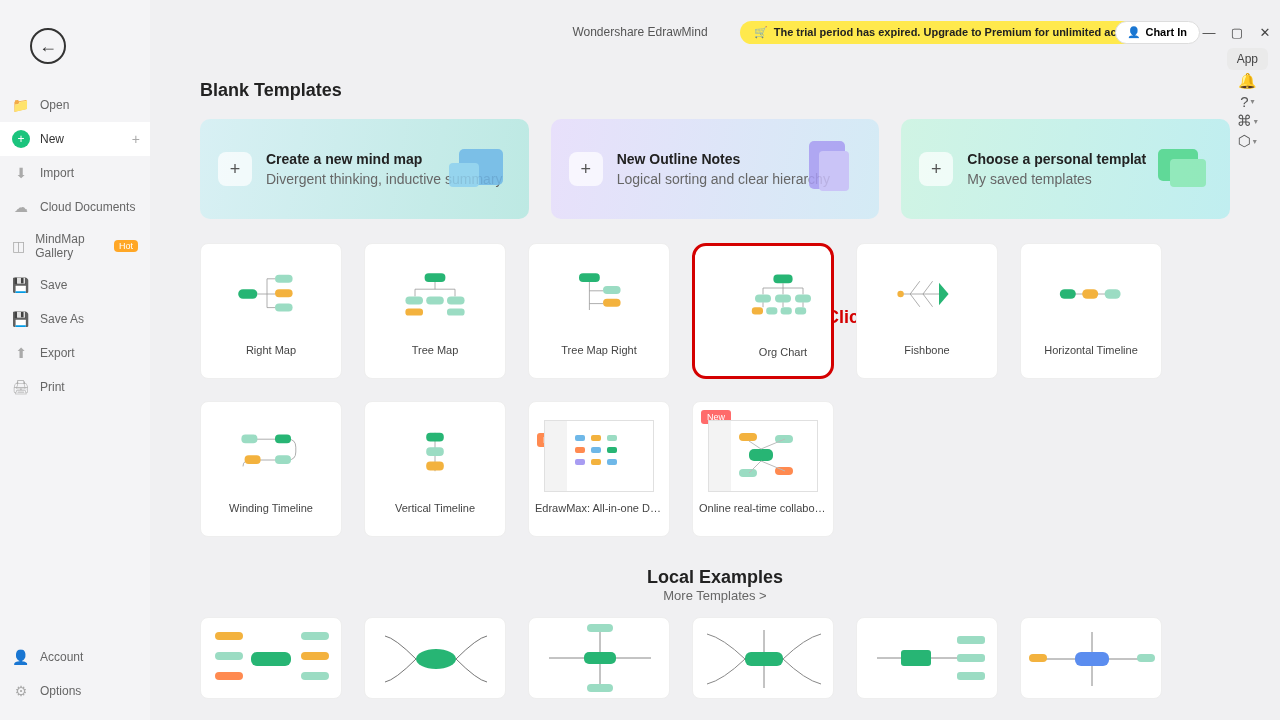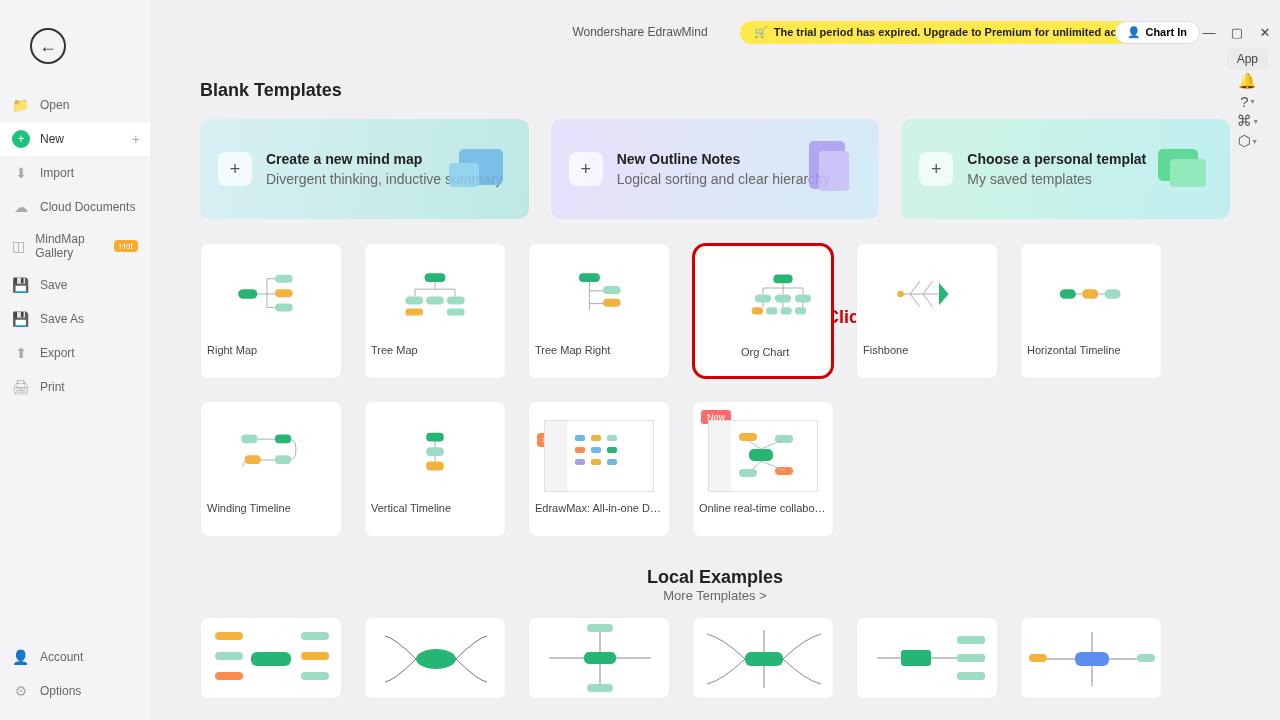--- a/index.html
+++ b/index.html
@@ -43,21 +43,21 @@
 .hero-card.green { background: linear-gradient(100deg,#d0f4e4,#c0eef0);}
 .hero-plus { width:34px; height:34px; background:rgba(255,255,255,0.7); border-radius:8px; display:flex; align-items:center; justify-content:center; font-size:18px; color:#555; margin-right:14px;}
 .hero-text h3 { font-size:14px; font-weight:700; color:#222; margin-bottom:4px;}
 .hero-text p { font-size:14px; color:#666;}
 .hero-deco { position:absolute; right:10px; top:10px; width:80px; height:80px; opacity:0.85;}
 
 
 .template-grid { display:flex; flex-wrap:wrap; gap:22px; margin-bottom:30px;}
 .tmpl-card { width:142px; height:136px; background:#fff; border:1px solid #eee; border-radius:8px; display:flex; flex-direction:column; align-items:center; justify-content:flex-start; cursor:pointer; position:relative;}
 .tmpl-preview { width:100%; height:100px; display:flex; align-items:center; justify-content:center; position:relative;}
-.tmpl-label { font-size:11px; color:#444; text-align:left; padding:0 6px; white-space:nowrap; overflow:hidden; text-overflow:ellipsis; width:100%;}
+.tmpl-label { font-size:11px; color:#444; text-align:center; padding:0 6px; white-space:nowrap; overflow:hidden; text-overflow:ellipsis; width:100%;}
 .badge-rec { position:absolute; top:8px; left:8px; background:#ff8a50; color:#fff; font-size:9px; padding:2px 6px; border-radius:3px;margin-top:23px;}
 .badge-new { position:absolute; top:8px; left:8px; background:#ff6b6b; color:#fff; font-size:9px; padding:2px 6px; border-radius:3px;}
 
 
 .tmpl-card.highlight { border:3px solid #d40000; border-radius:14px;padding-left:40px; }
 .annotation { position:absolute; color:#d40000; font-weight:700; font-size:18px; top:227px; left:676px; }
 
 
 .more-link { font-size:13px; color:#666; float:right; cursor:pointer;}
 .section-row { display:flex; justify-content:space-between; align-items:center; margin-bottom:14px;flex-direction:column;}

